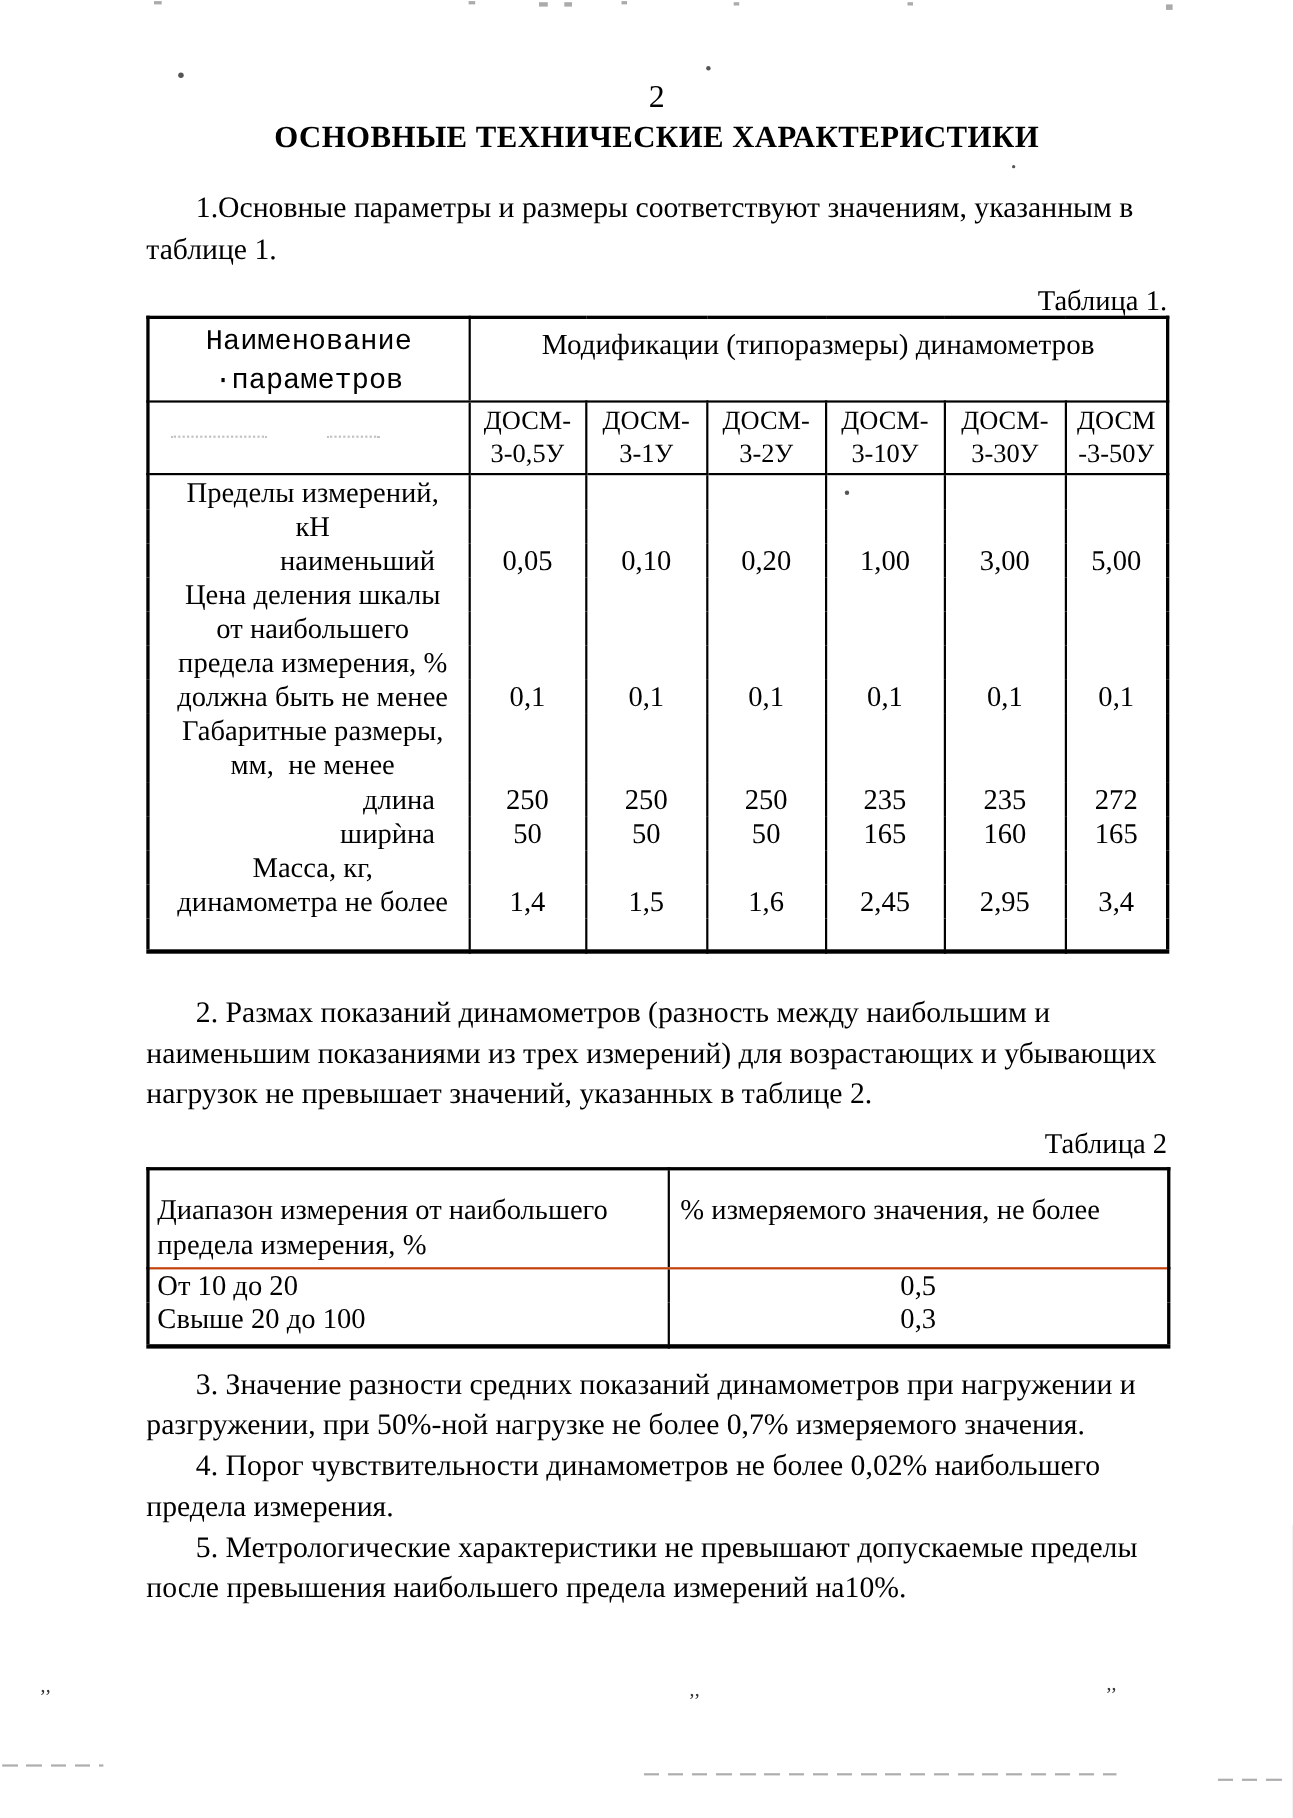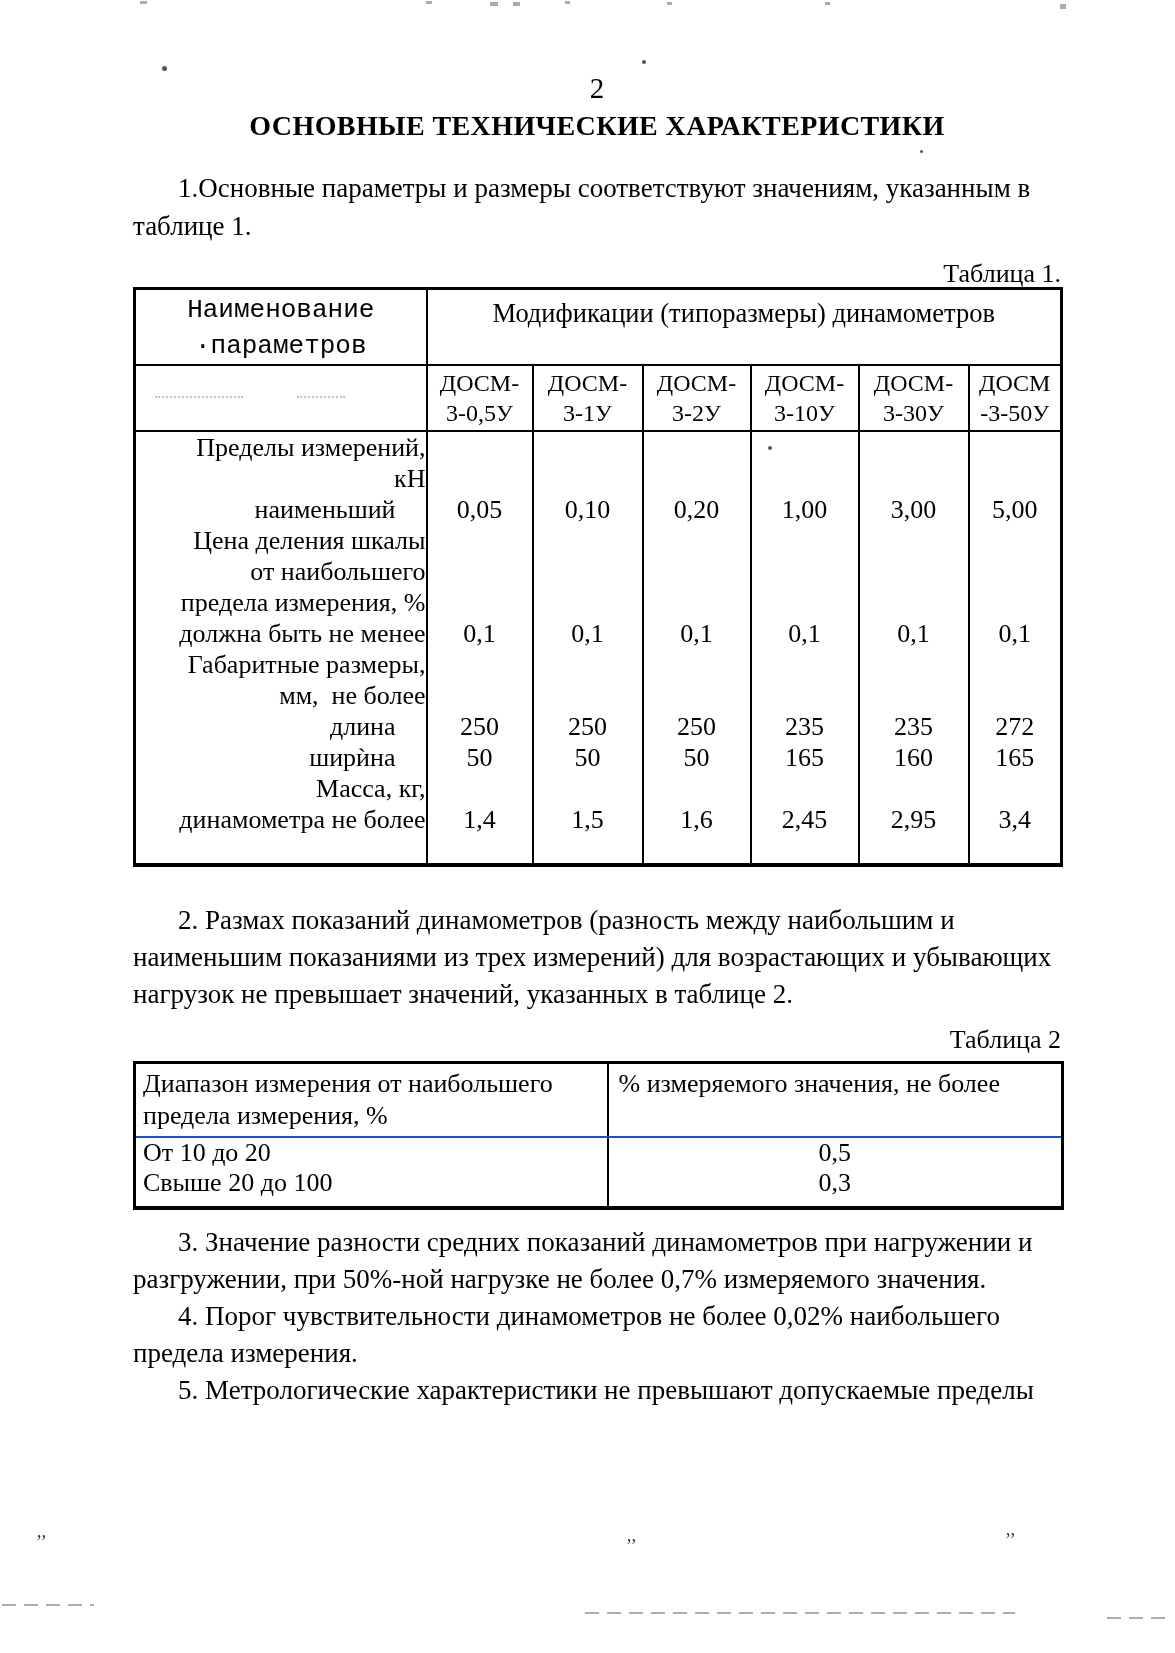--- a/index.html
+++ b/index.html
@@ -36,29 +36,29 @@
   .t1 .bl { border-left:2px solid #000; }
   .t1 thead th { border-bottom:2px solid #000; }
   .t1 .name-head { height:72px; vertical-align:top; padding-top:2px; }
   .t1 .name-head div { text-align:center; line-height:36px;font-family:Liberation Mono, monospace; }
   .t1 .span-head { vertical-align:top; padding-top:8px; text-align:center; font-size:26.5px; }
   .t1 .model-head { height:64px; vertical-align:middle; }
   .t1 .model-head div { text-align:center; line-height:30px; font-size:24px; }
   .t1 tbody tr { height:31px; }
   .t1 tbody tr.blank-row { height:30px; }
   .t1 tbody td { line-height:31px; vertical-align:middle; }
-  .t1 .lbl  { text-align:right; padding-left:7px; white-space:pre; }
+  .t1 .lbl  { text-align:center; padding-left:7px; white-space:pre; }
   .t1 .lblr { text-align:right; padding-right:30px; white-space:pre; }
   .t1 .val  { text-align:center; }
 
   
   .t2 { width:928px; border:3px solid #000; border-bottom-width:4px; font-size:26px; margin-top:8px; }
   .t2 th, .t2 td { padding:0; font-weight:normal; }
   .t2 .c2 { border-left:2px solid #000; }
-  .t2 thead th { border-bottom:2px solid #1d4ed8; vertical-align:top; text-align:left; padding:4px 0 4px 7px; }
+  .t2 thead th { border-bottom:2px solid #c2410c; vertical-align:top; text-align:left; padding:20px 0 4px 7px; }
   .t2 thead .hl { line-height:32px; }
   .t2 thead .h2 { text-align:left; padding-left:10px; }
   .t2 tbody td { line-height:30px;margin-left:44px; }
   .t2 tbody .range { padding-left:7px; }
   .t2 tbody .pct { text-align:center; }
   .t2 tbody tr:last-child td { padding-bottom:8px; }
 
   
   .speck { position:absolute; background:#8f8f8f; opacity:.75; }
   .dot { position:absolute; background:#555; border-radius:50%; }
@@ -222,21 +222,21 @@
         <tr>
           <td class="lbl">Габаритные размеры,</td>
           <td class="bl"></td>
             <td class="bl"></td>
             <td class="bl"></td>
             <td class="bl"></td>
             <td class="bl"></td>
             <td class="bl"></td>
         </tr>
         <tr>
-          <td class="lbl">мм,  не более</td>
+          <td class="lbl">мм,  не менее</td>
           <td class="bl"></td>
             <td class="bl"></td>
             <td class="bl"></td>
             <td class="bl"></td>
             <td class="bl"></td>
             <td class="bl"></td>
         </tr>
         <tr>
           <td class="lblr">длина</td>
           <td class="bl val">250</td>
@@ -320,16 +320,17 @@
         </tr>
       </tbody>
     </table>
 
     <div class="para" id="paras345">
       <div class="pline ind">3. Значение разности средних показаний динамометров при нагружении и</div>
       <div class="pline">разгружении, при 50%-ной нагрузке не более 0,7% измеряемого значения.</div>
       <div class="pline ind">4. Порог чувствительности динамометров не более 0,02% наибольшего</div>
       <div class="pline">предела измерения.</div>
       <div class="pline ind">5. Метрологические характеристики не превышают допускаемые пределы</div>
+      <div class="pline">после превышения наибольшего предела измерений на10%.</div>
     </div>
 
   </div>
 </div>
 
 </body></html>

